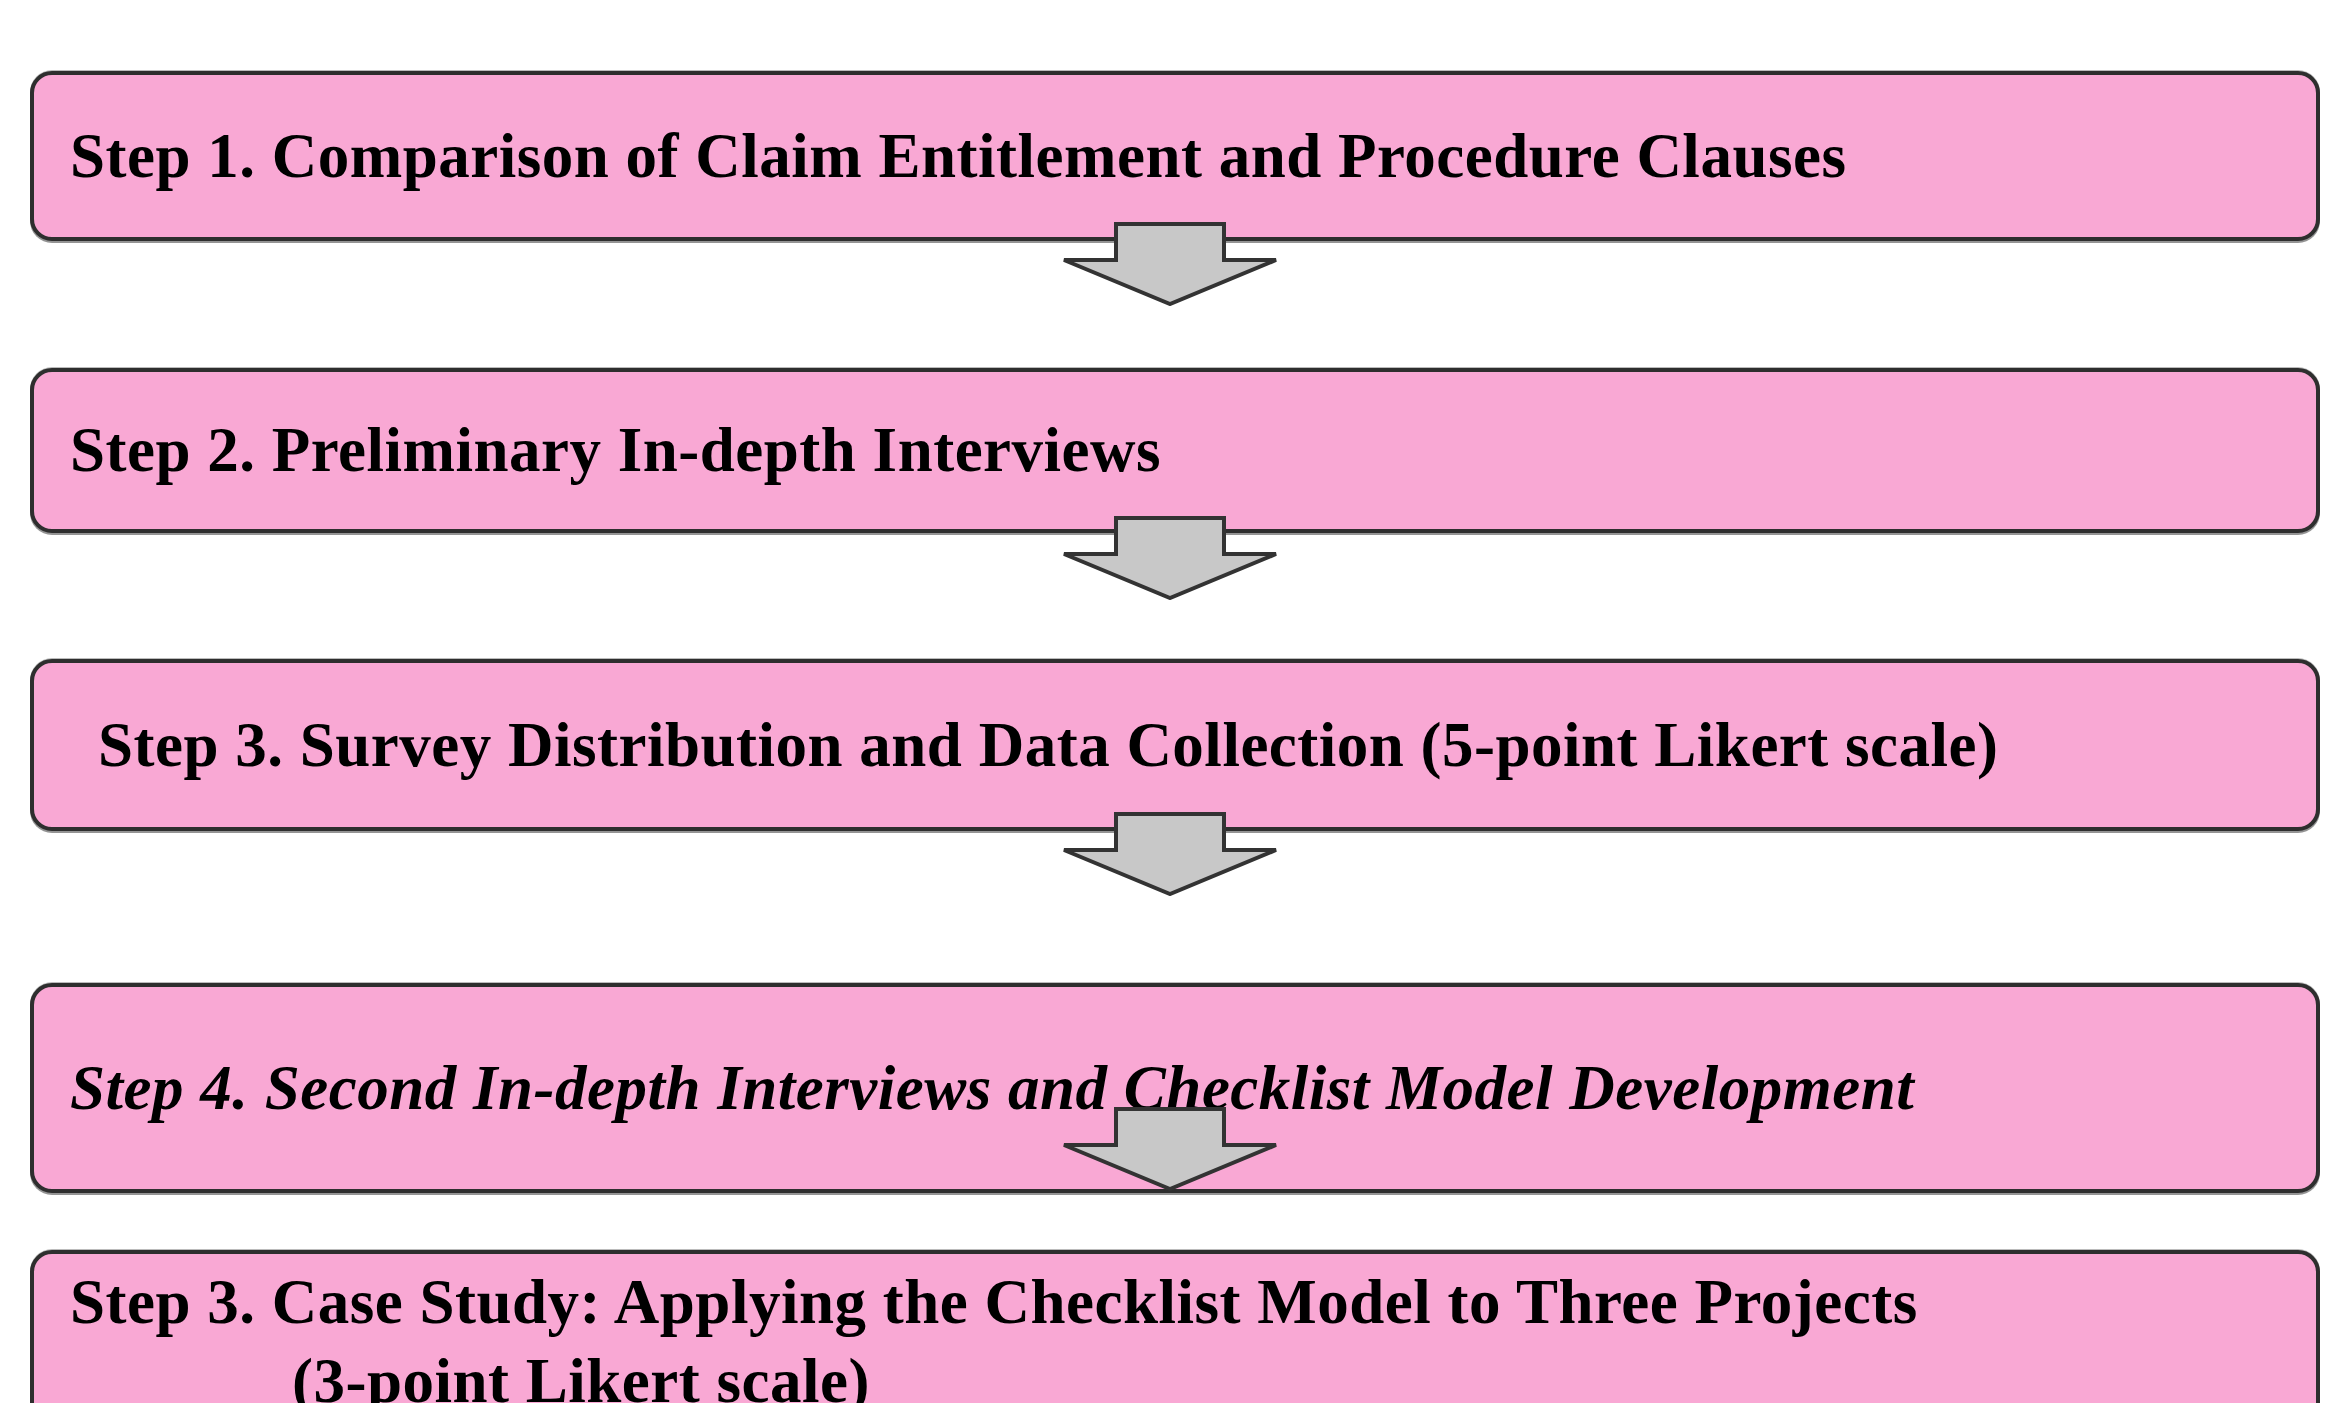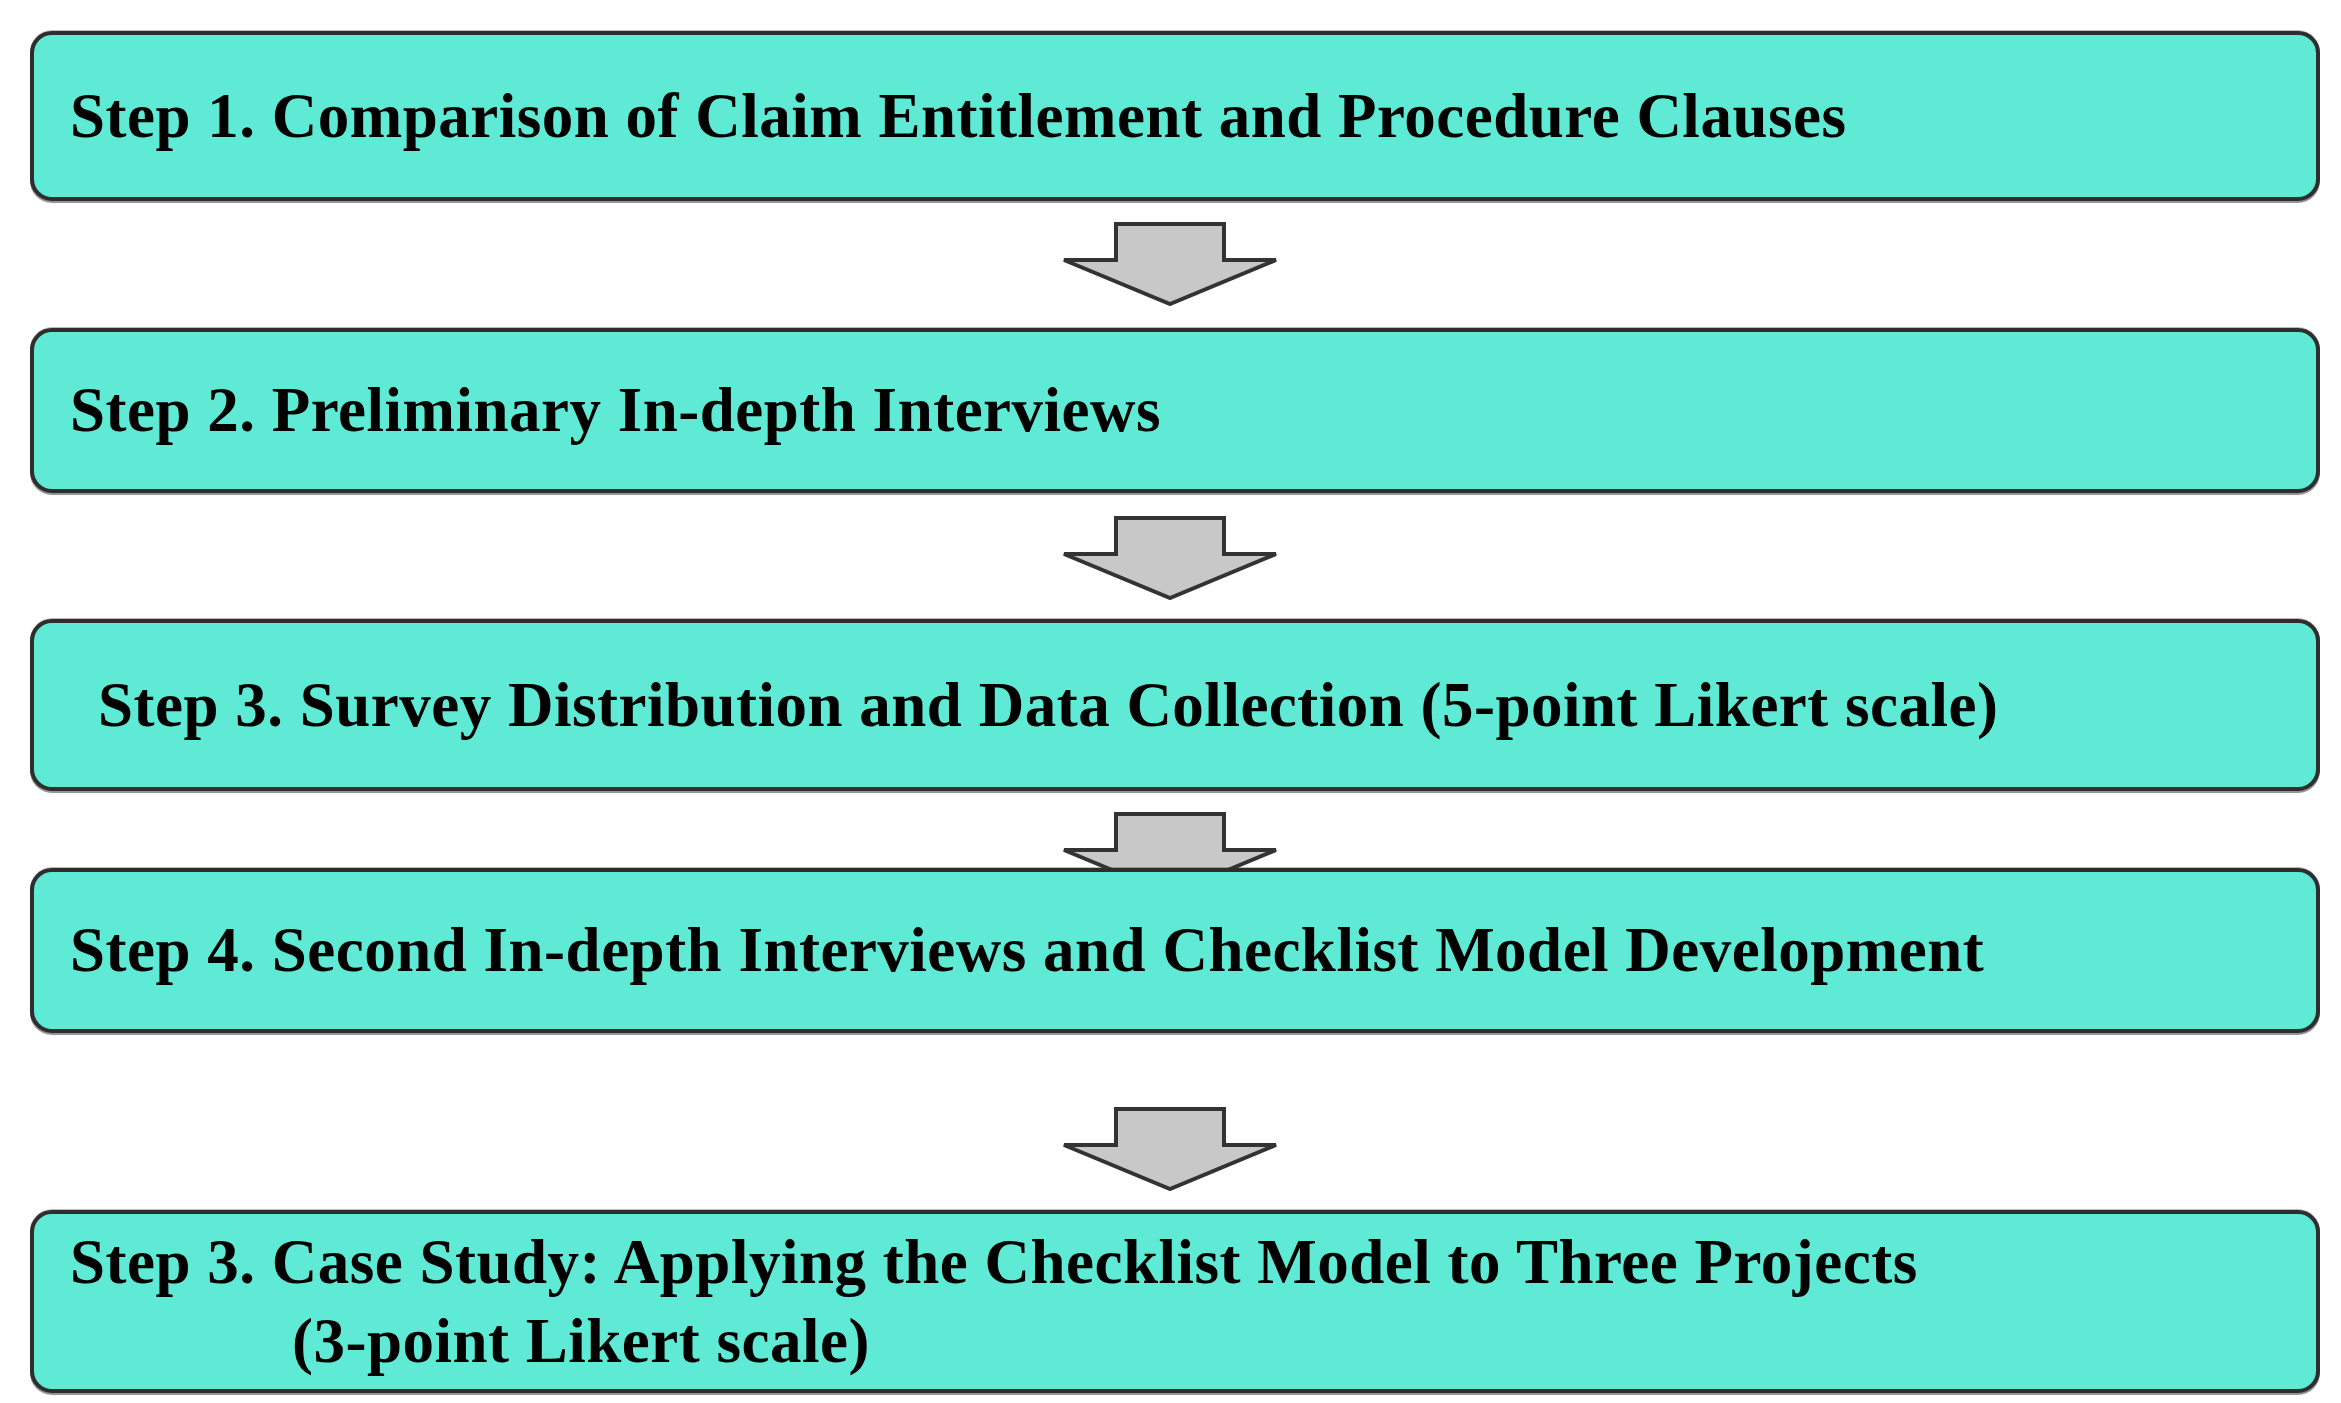--- a/index.html
+++ b/index.html
@@ -16,27 +16,28 @@
   .canvas {
     position: absolute;
     inset: 0;
     background: #ffffff;
   }
   .step-box {
     position: absolute;
     left: 30px;
     width: 2290px;
     box-sizing: border-box;
-    background: #5eead4;
+    background: #f9a8d4;
     border: 4px solid #2e2e2e;
     border-radius: 22px;
     display: flex;
     flex-direction: column;
     justify-content: center;
     box-shadow: 0 2px 0 rgba(60,60,60,0.55), 0 -1px 0 rgba(60,60,60,0.35);
+    margin-top: 40px;
   }
   .step-label {
     color: #000000;
     font-weight: bold;
     font-size: 63px;
     line-height: 1.25;
     padding-left: 36px;
     white-space: nowrap;
     letter-spacing: 0.5px;
   }
@@ -49,21 +50,21 @@
     width: 216px;
     height: 84px;
   }
   
   #box-step-1 { top: 31px;   height: 170px; }
   #arrow-1    { top: 222px; }
   #box-step-2 { top: 328px;  height: 165px; }
   #arrow-2    { top: 516px; }
   #box-step-3 { top: 619px;  height: 172px; padding-left: 28px; }
   #arrow-3    { top: 812px; }
-  #box-step-4 { top: 868px;  height: 165px; }
+  #box-step-4 { top: 943px;  height: 210px; font-style: italic; }
   #arrow-4    { top: 1107px; }
   #box-step-5 { top: 1210px; height: 183px; }
 </style>
 </head>
 <body>
 
 <div class="canvas">
 
   <div class="step-box" id="box-step-1">
     <div class="step-label">Step 1. Comparison of Claim Entitlement and Procedure Clauses</div>

